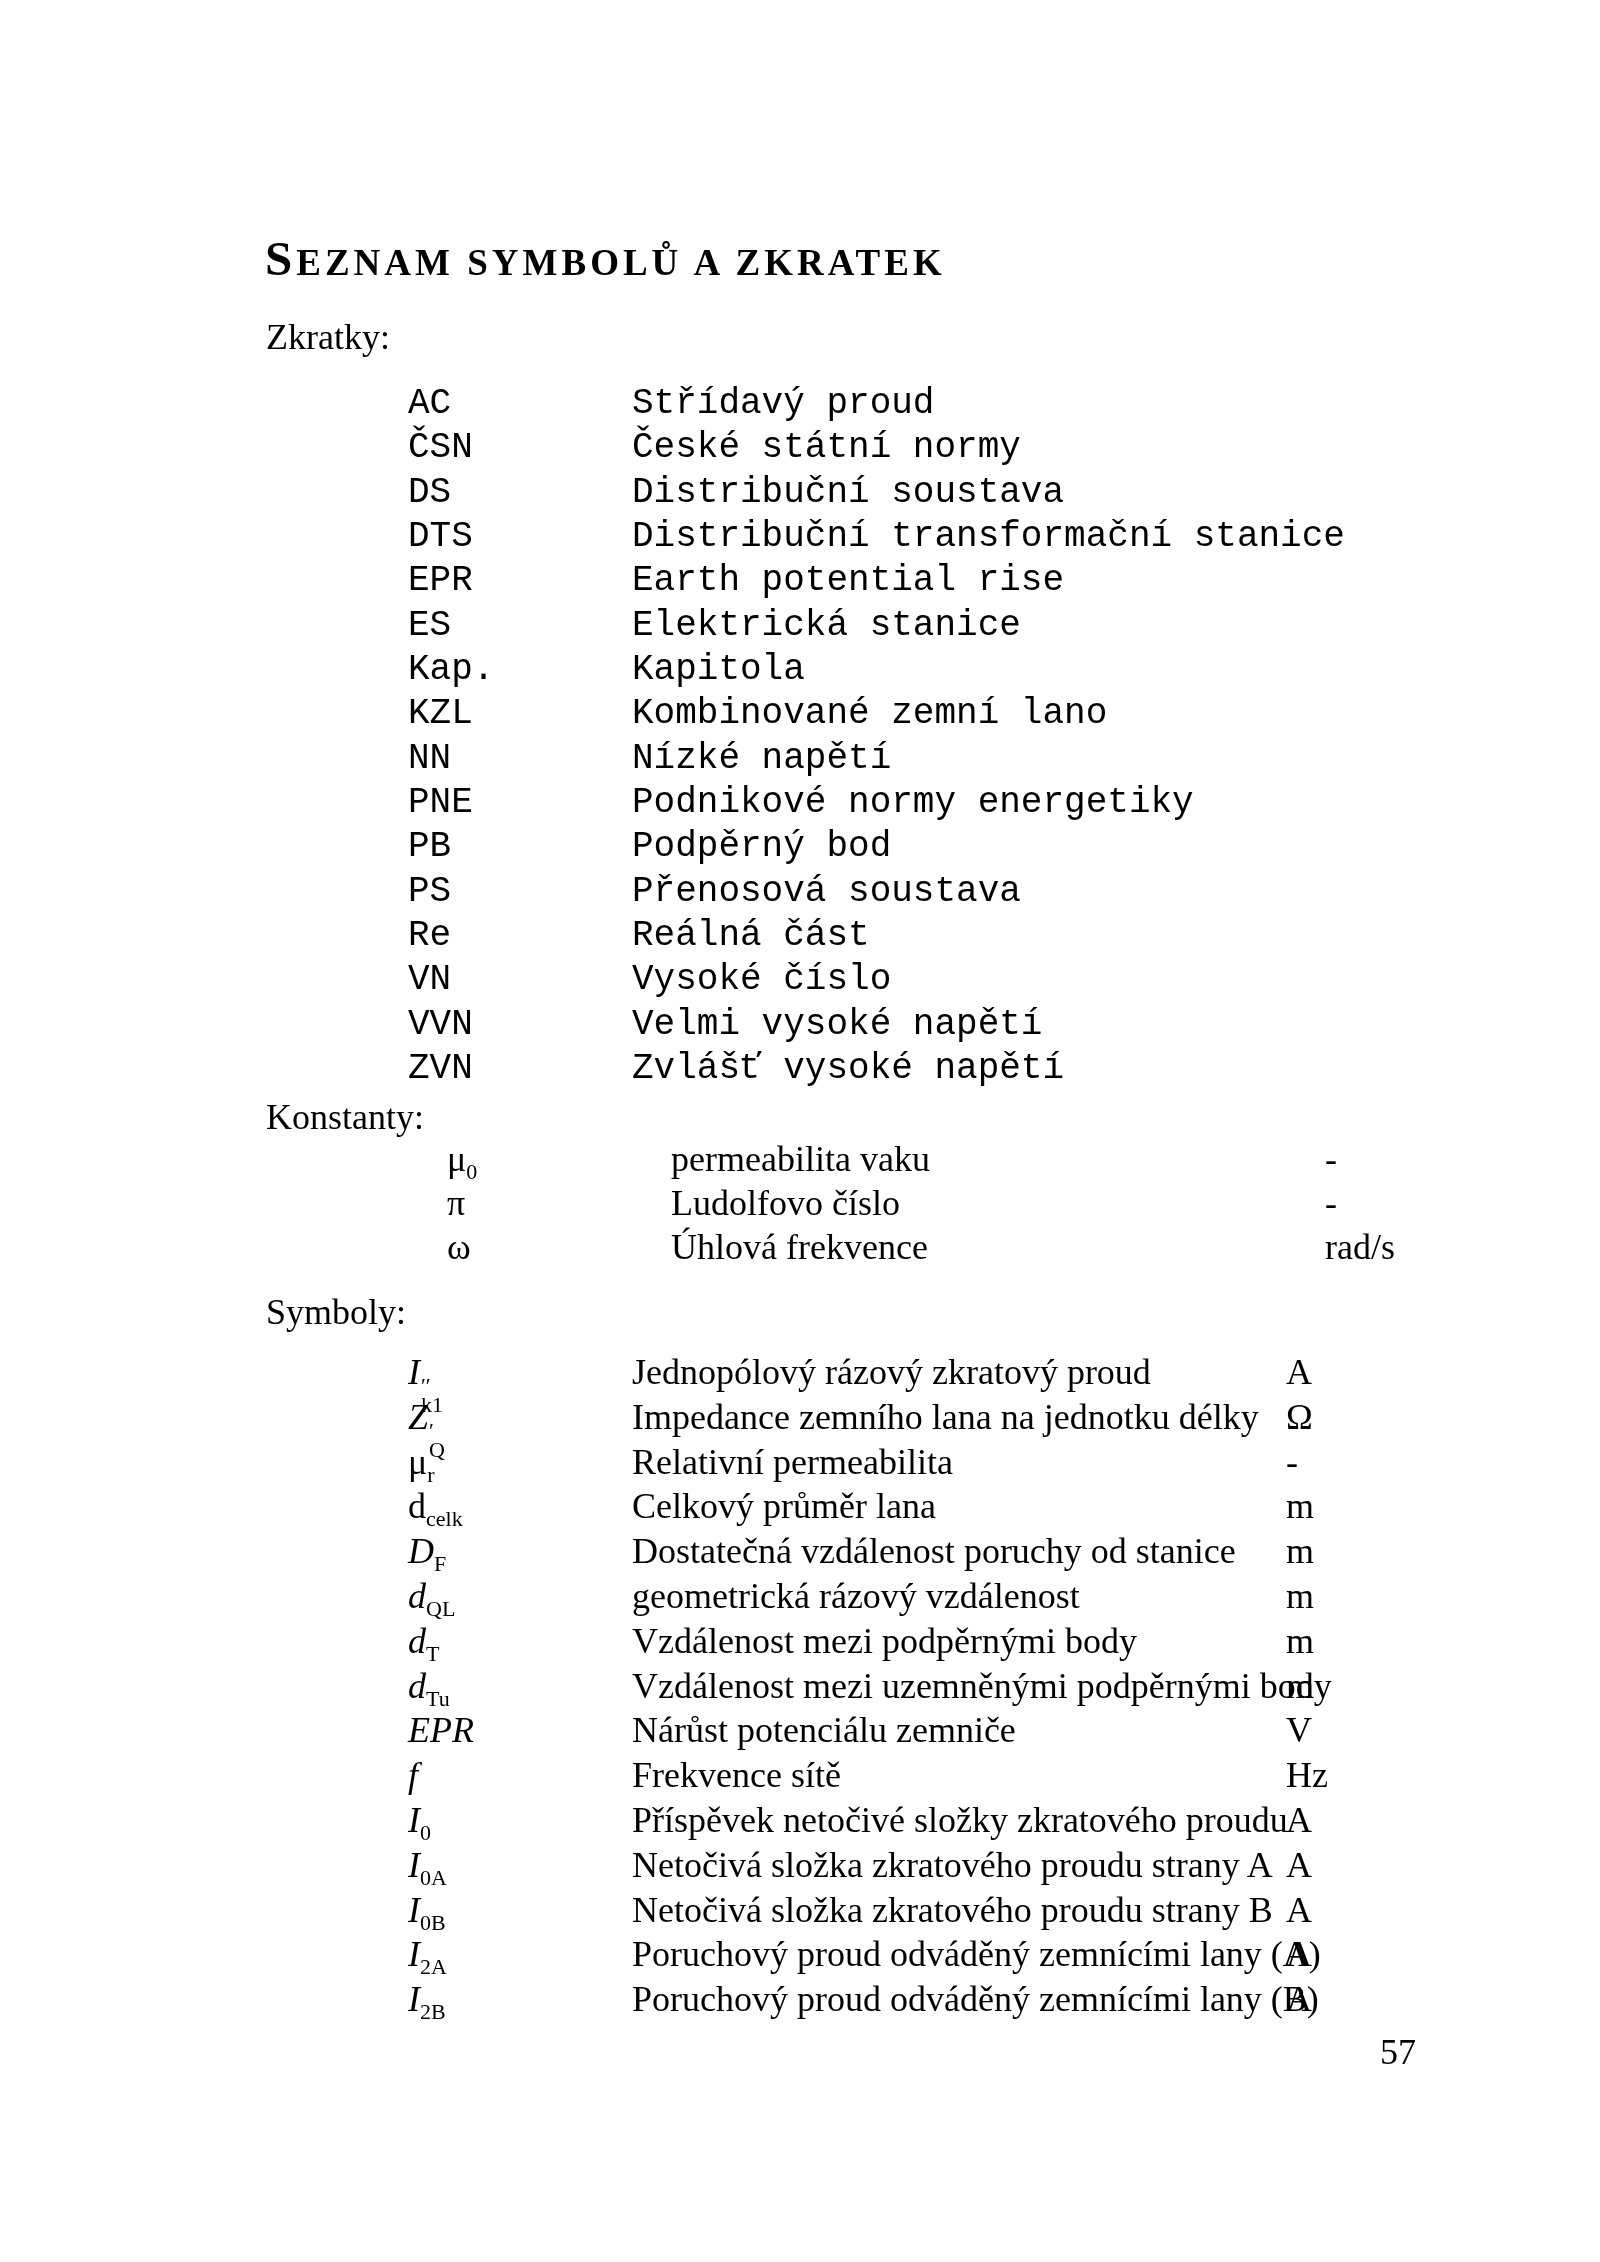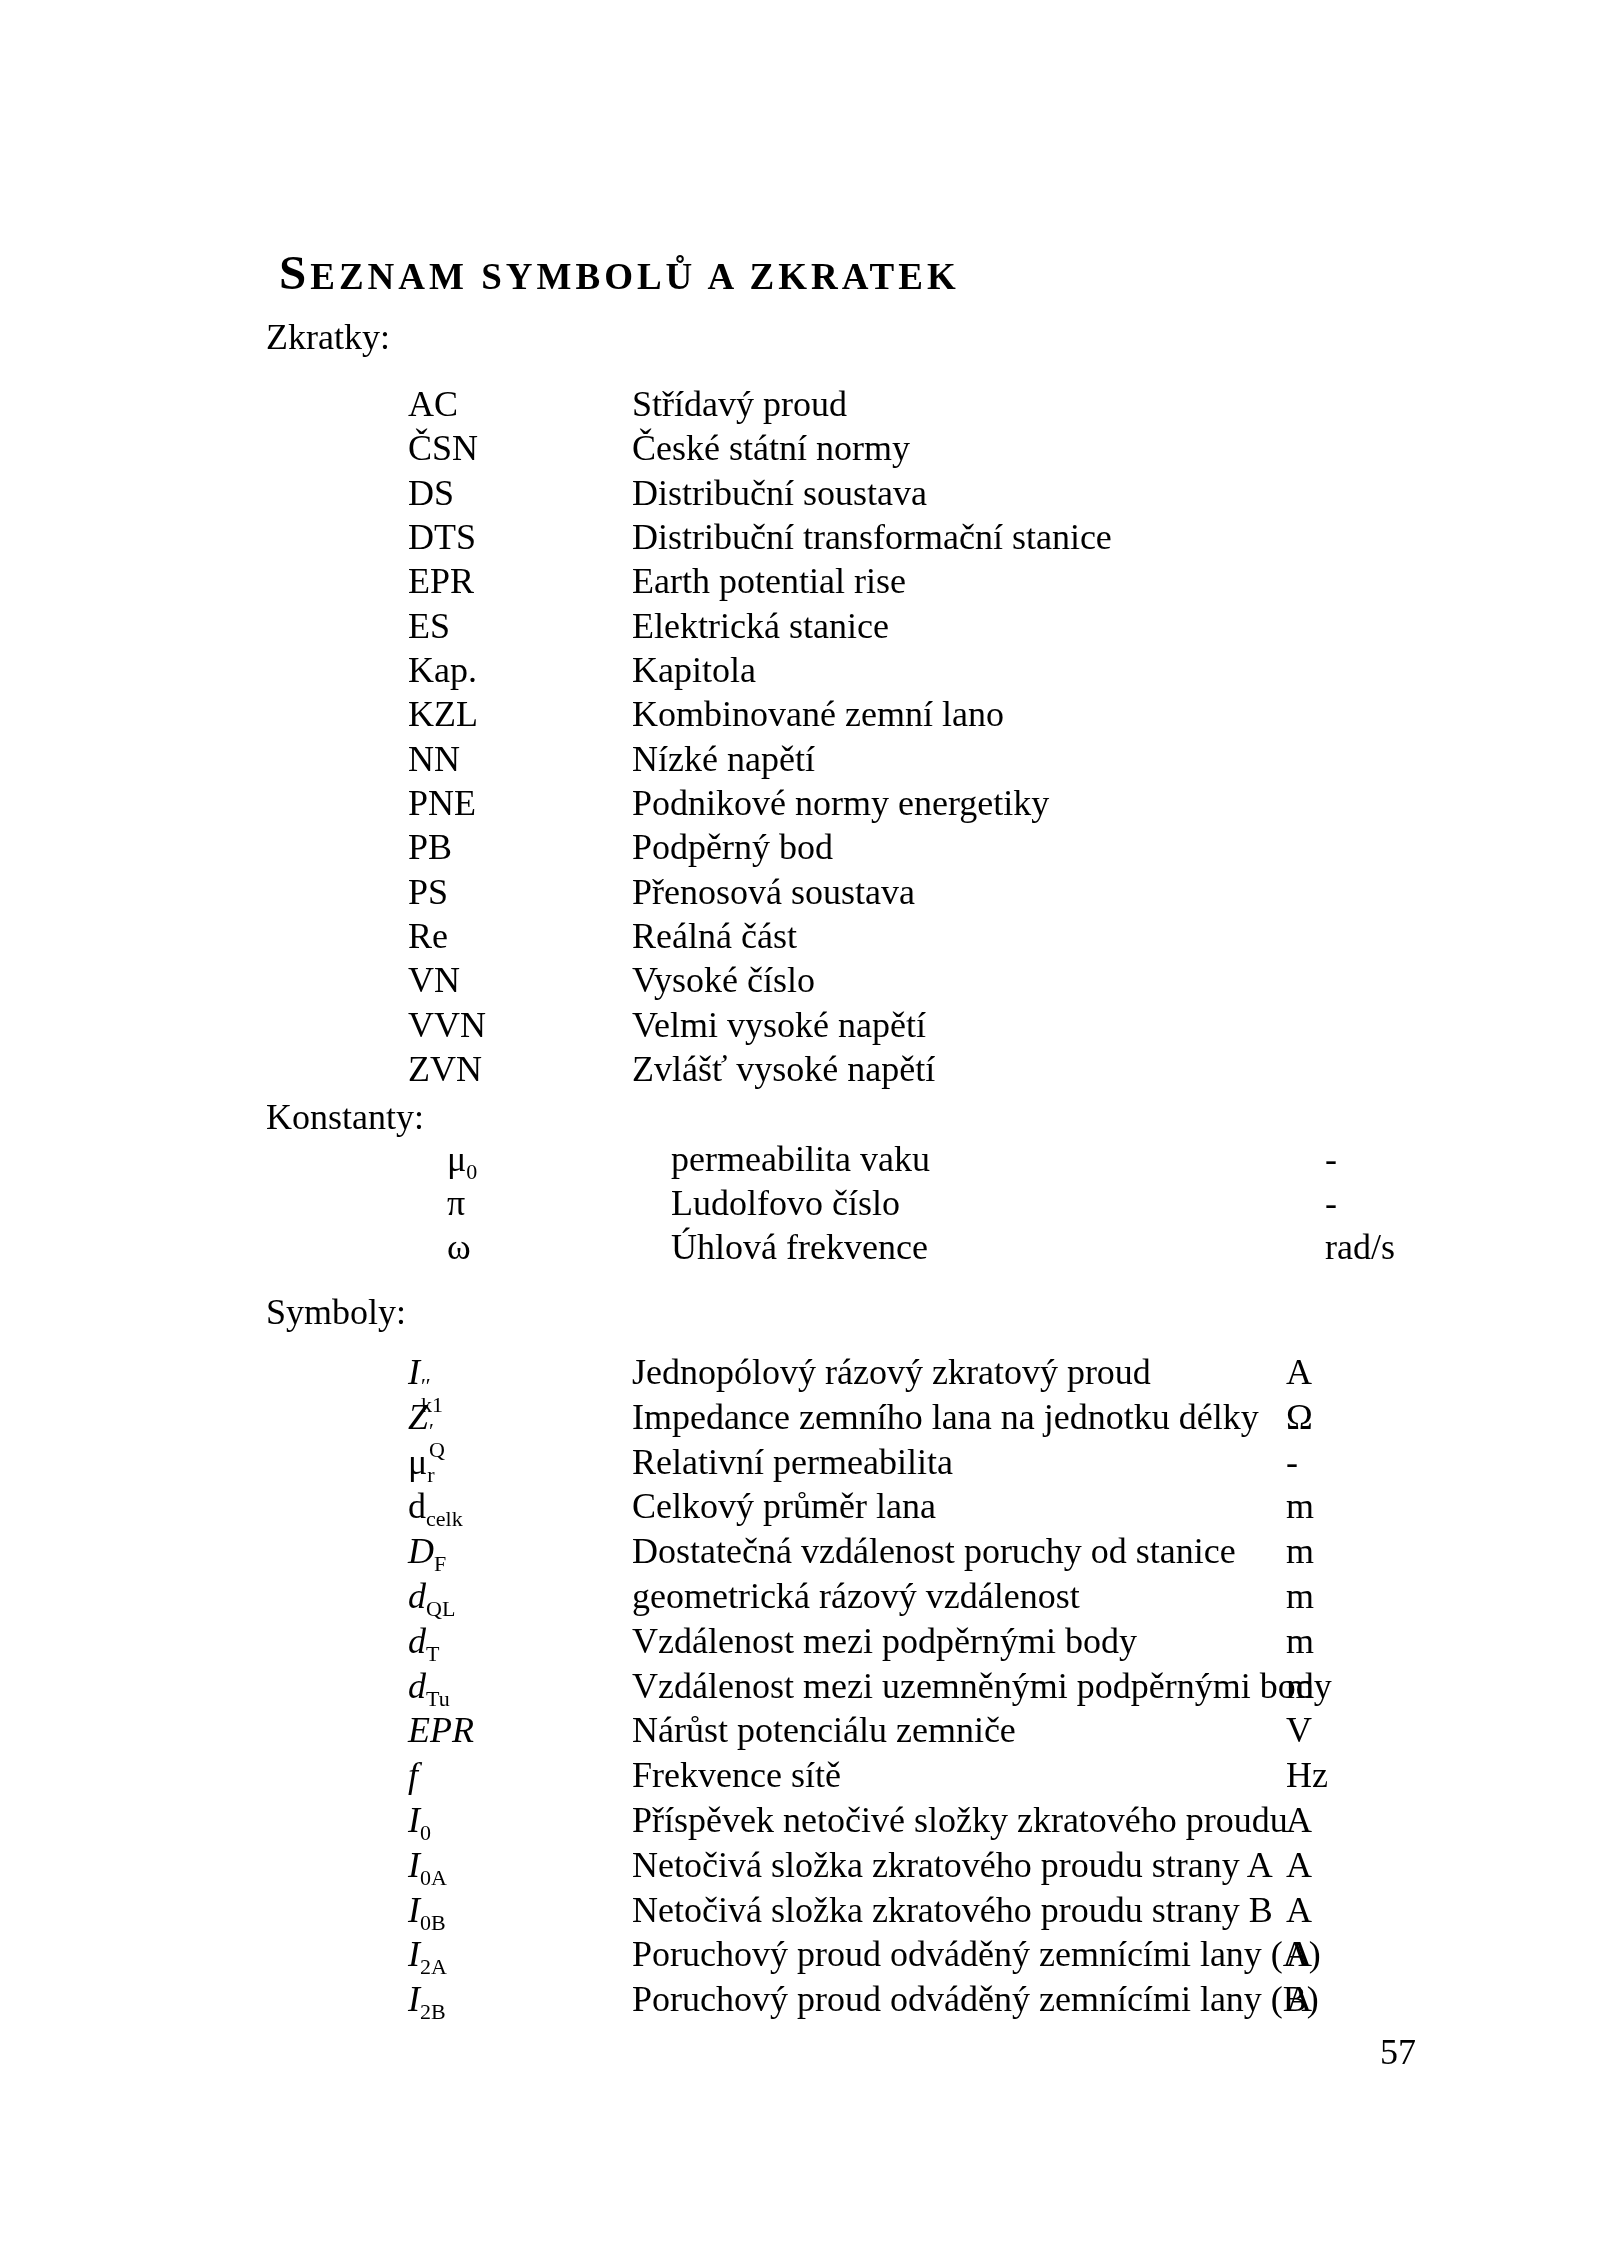--- a/index.html
+++ b/index.html
@@ -7,33 +7,33 @@
   .page{
     position:relative;
     width:1600px;height:2262px;
     background:#ffffff;color:#000000;
     font-family:"Liberation Serif", serif;
     font-size:36px;
     overflow:hidden;
   }
   
   h1.title{
-    position:absolute;left:265px;top:234px;margin:14px;
+    position:absolute;left:265px;top:234px;margin:0;
     font-size:37px;font-weight:700;line-height:49px;
     letter-spacing:4px;white-space:nowrap;
   }
   h1.title::first-letter{font-size:49px;}
   
   .sec-label{position:absolute;left:266px;line-height:44px;white-space:nowrap;}
   #label-zkratky{top:315px;}
   #label-konstanty{top:1095px;}
   #label-symboly{top:1290px;}
   
   .rows{position:absolute;left:0;width:1600px;}
-  #rows-zkratky{top:382px;--rh:44.33px;}
+  #rows-zkratky{top:382px;font-family:Liberation Mono, monospace;--rh:44.33px;}
   #rows-konstanty{top:1137px;padding-left:39px;--rh:44px;}
   #rows-symboly{top:1350px;--rh:44.8px;}
   .row{
     display:grid;
     grid-template-columns:224px 654px 1fr;
     padding-left:408px;
     height:var(--rh);line-height:var(--rh);
   }
   .cell{white-space:nowrap;overflow:visible;}
   .it{font-style:italic;}

